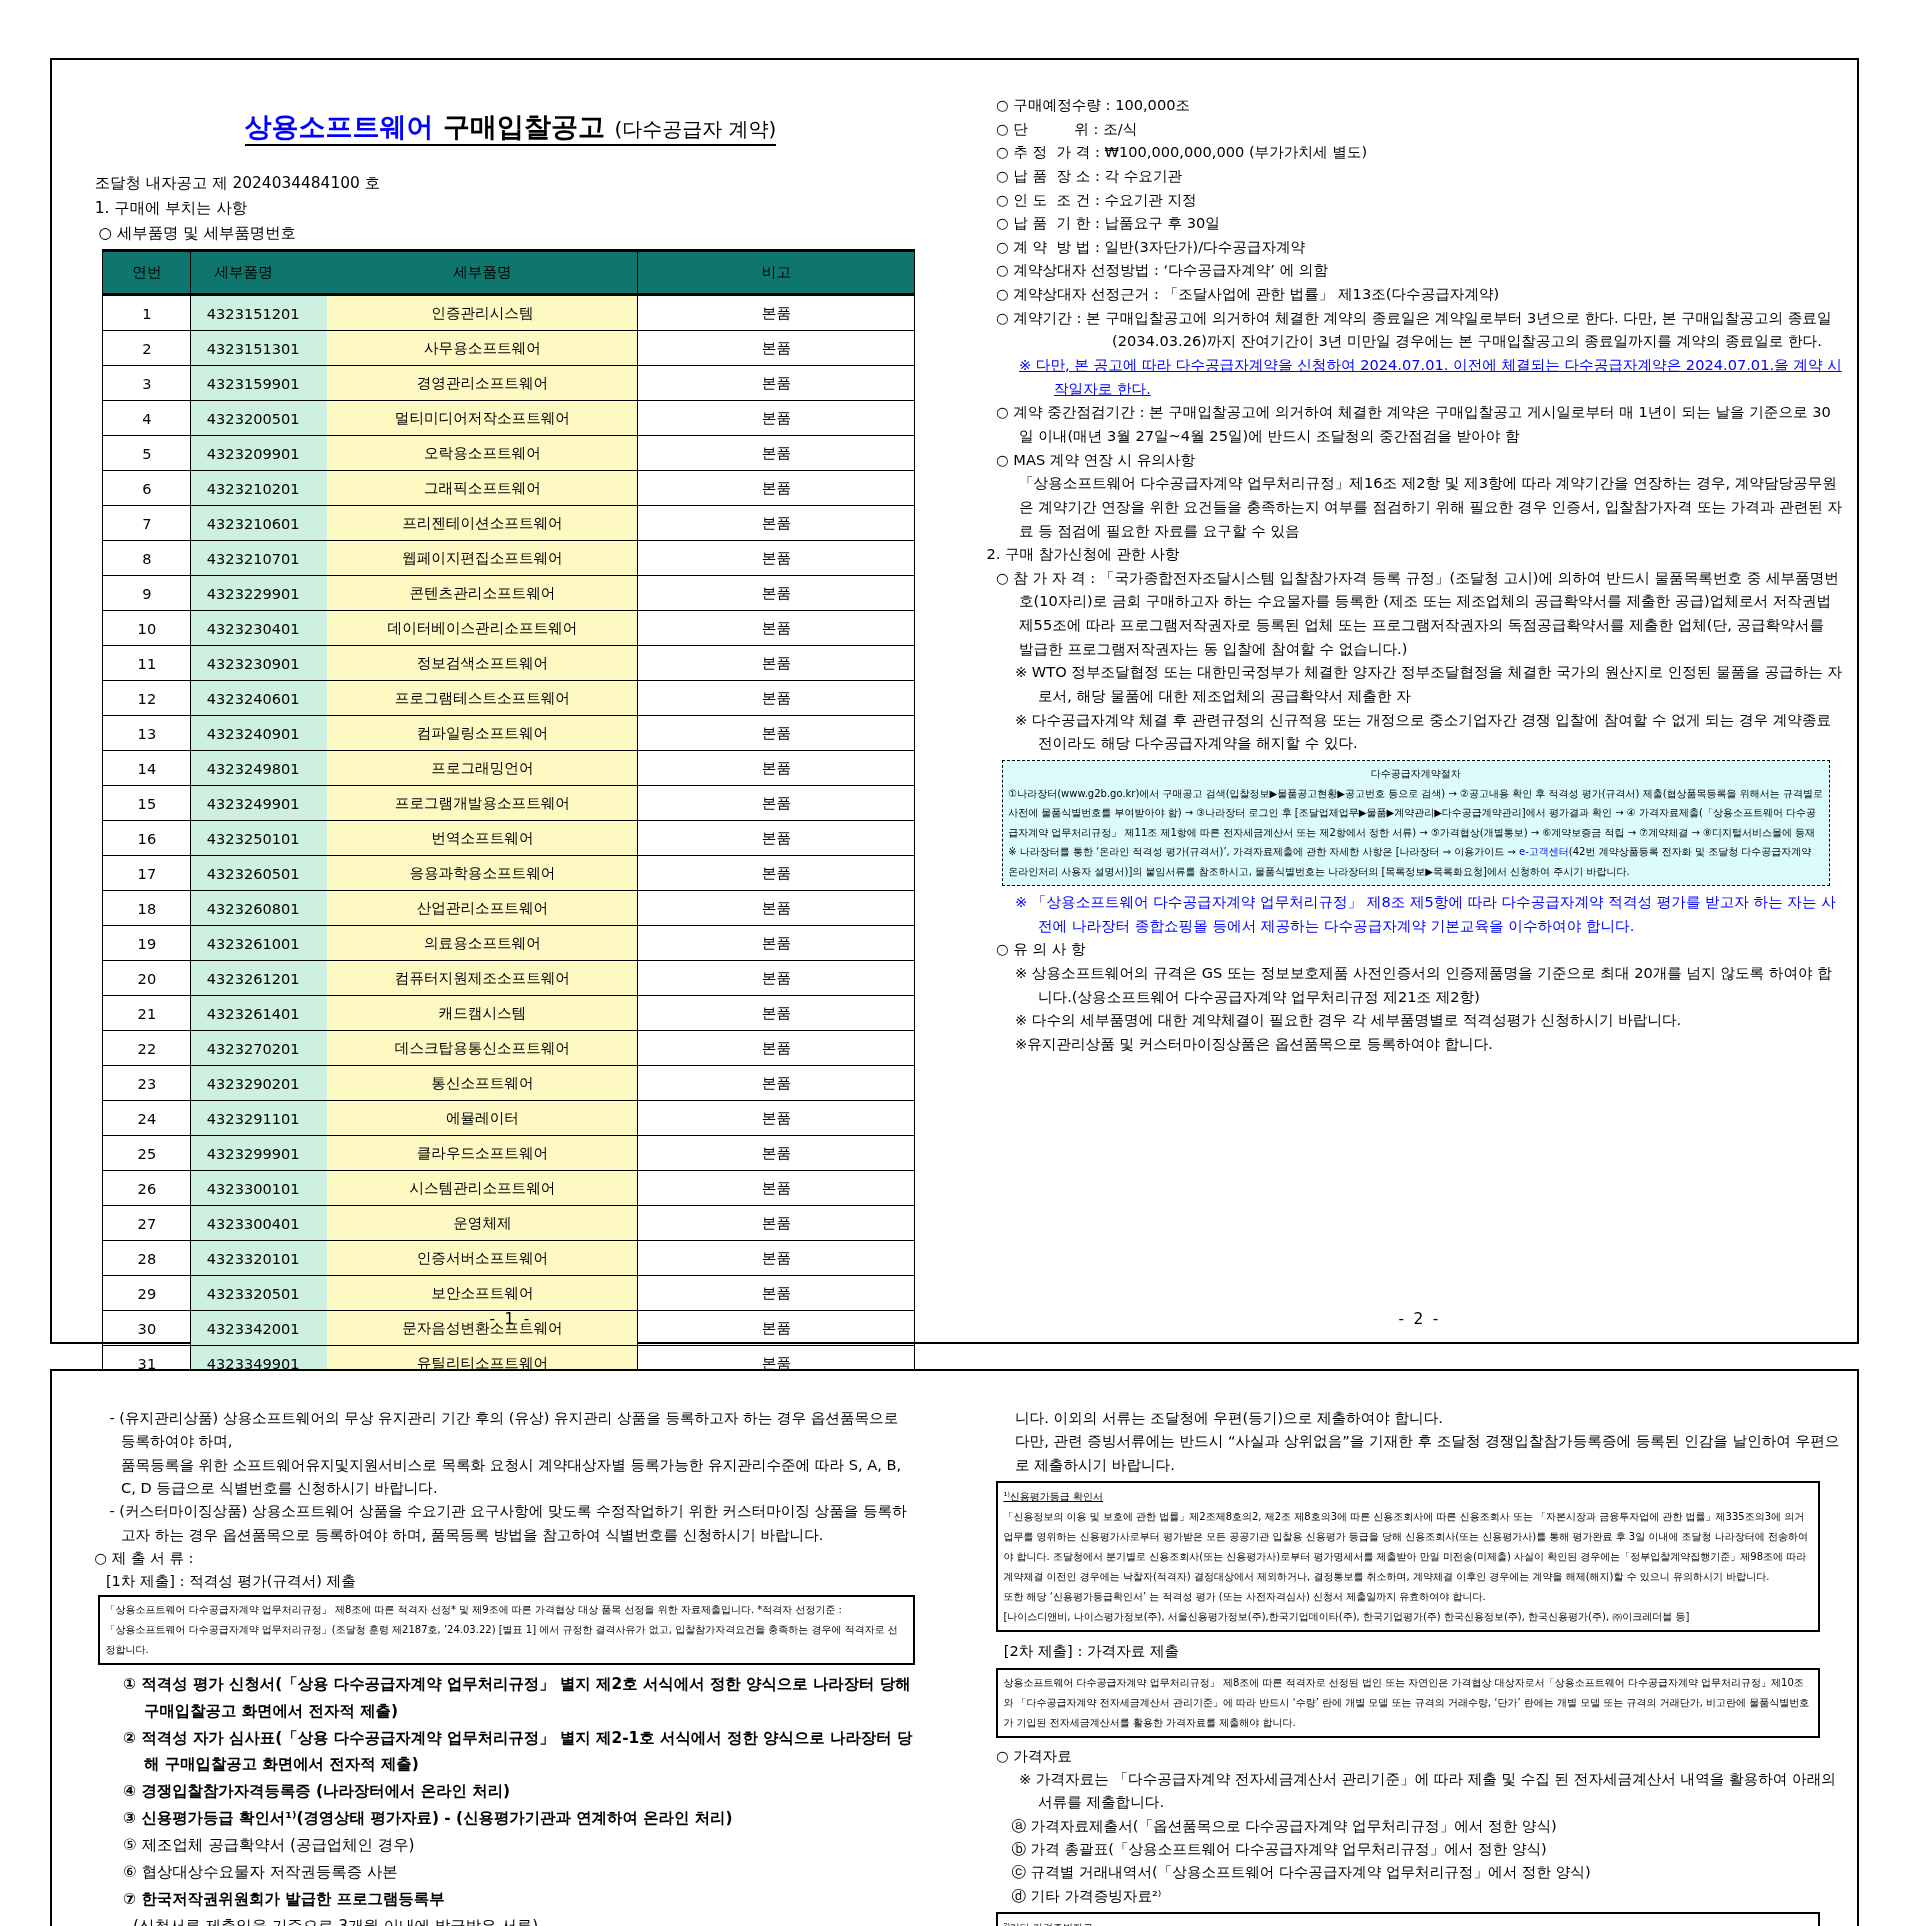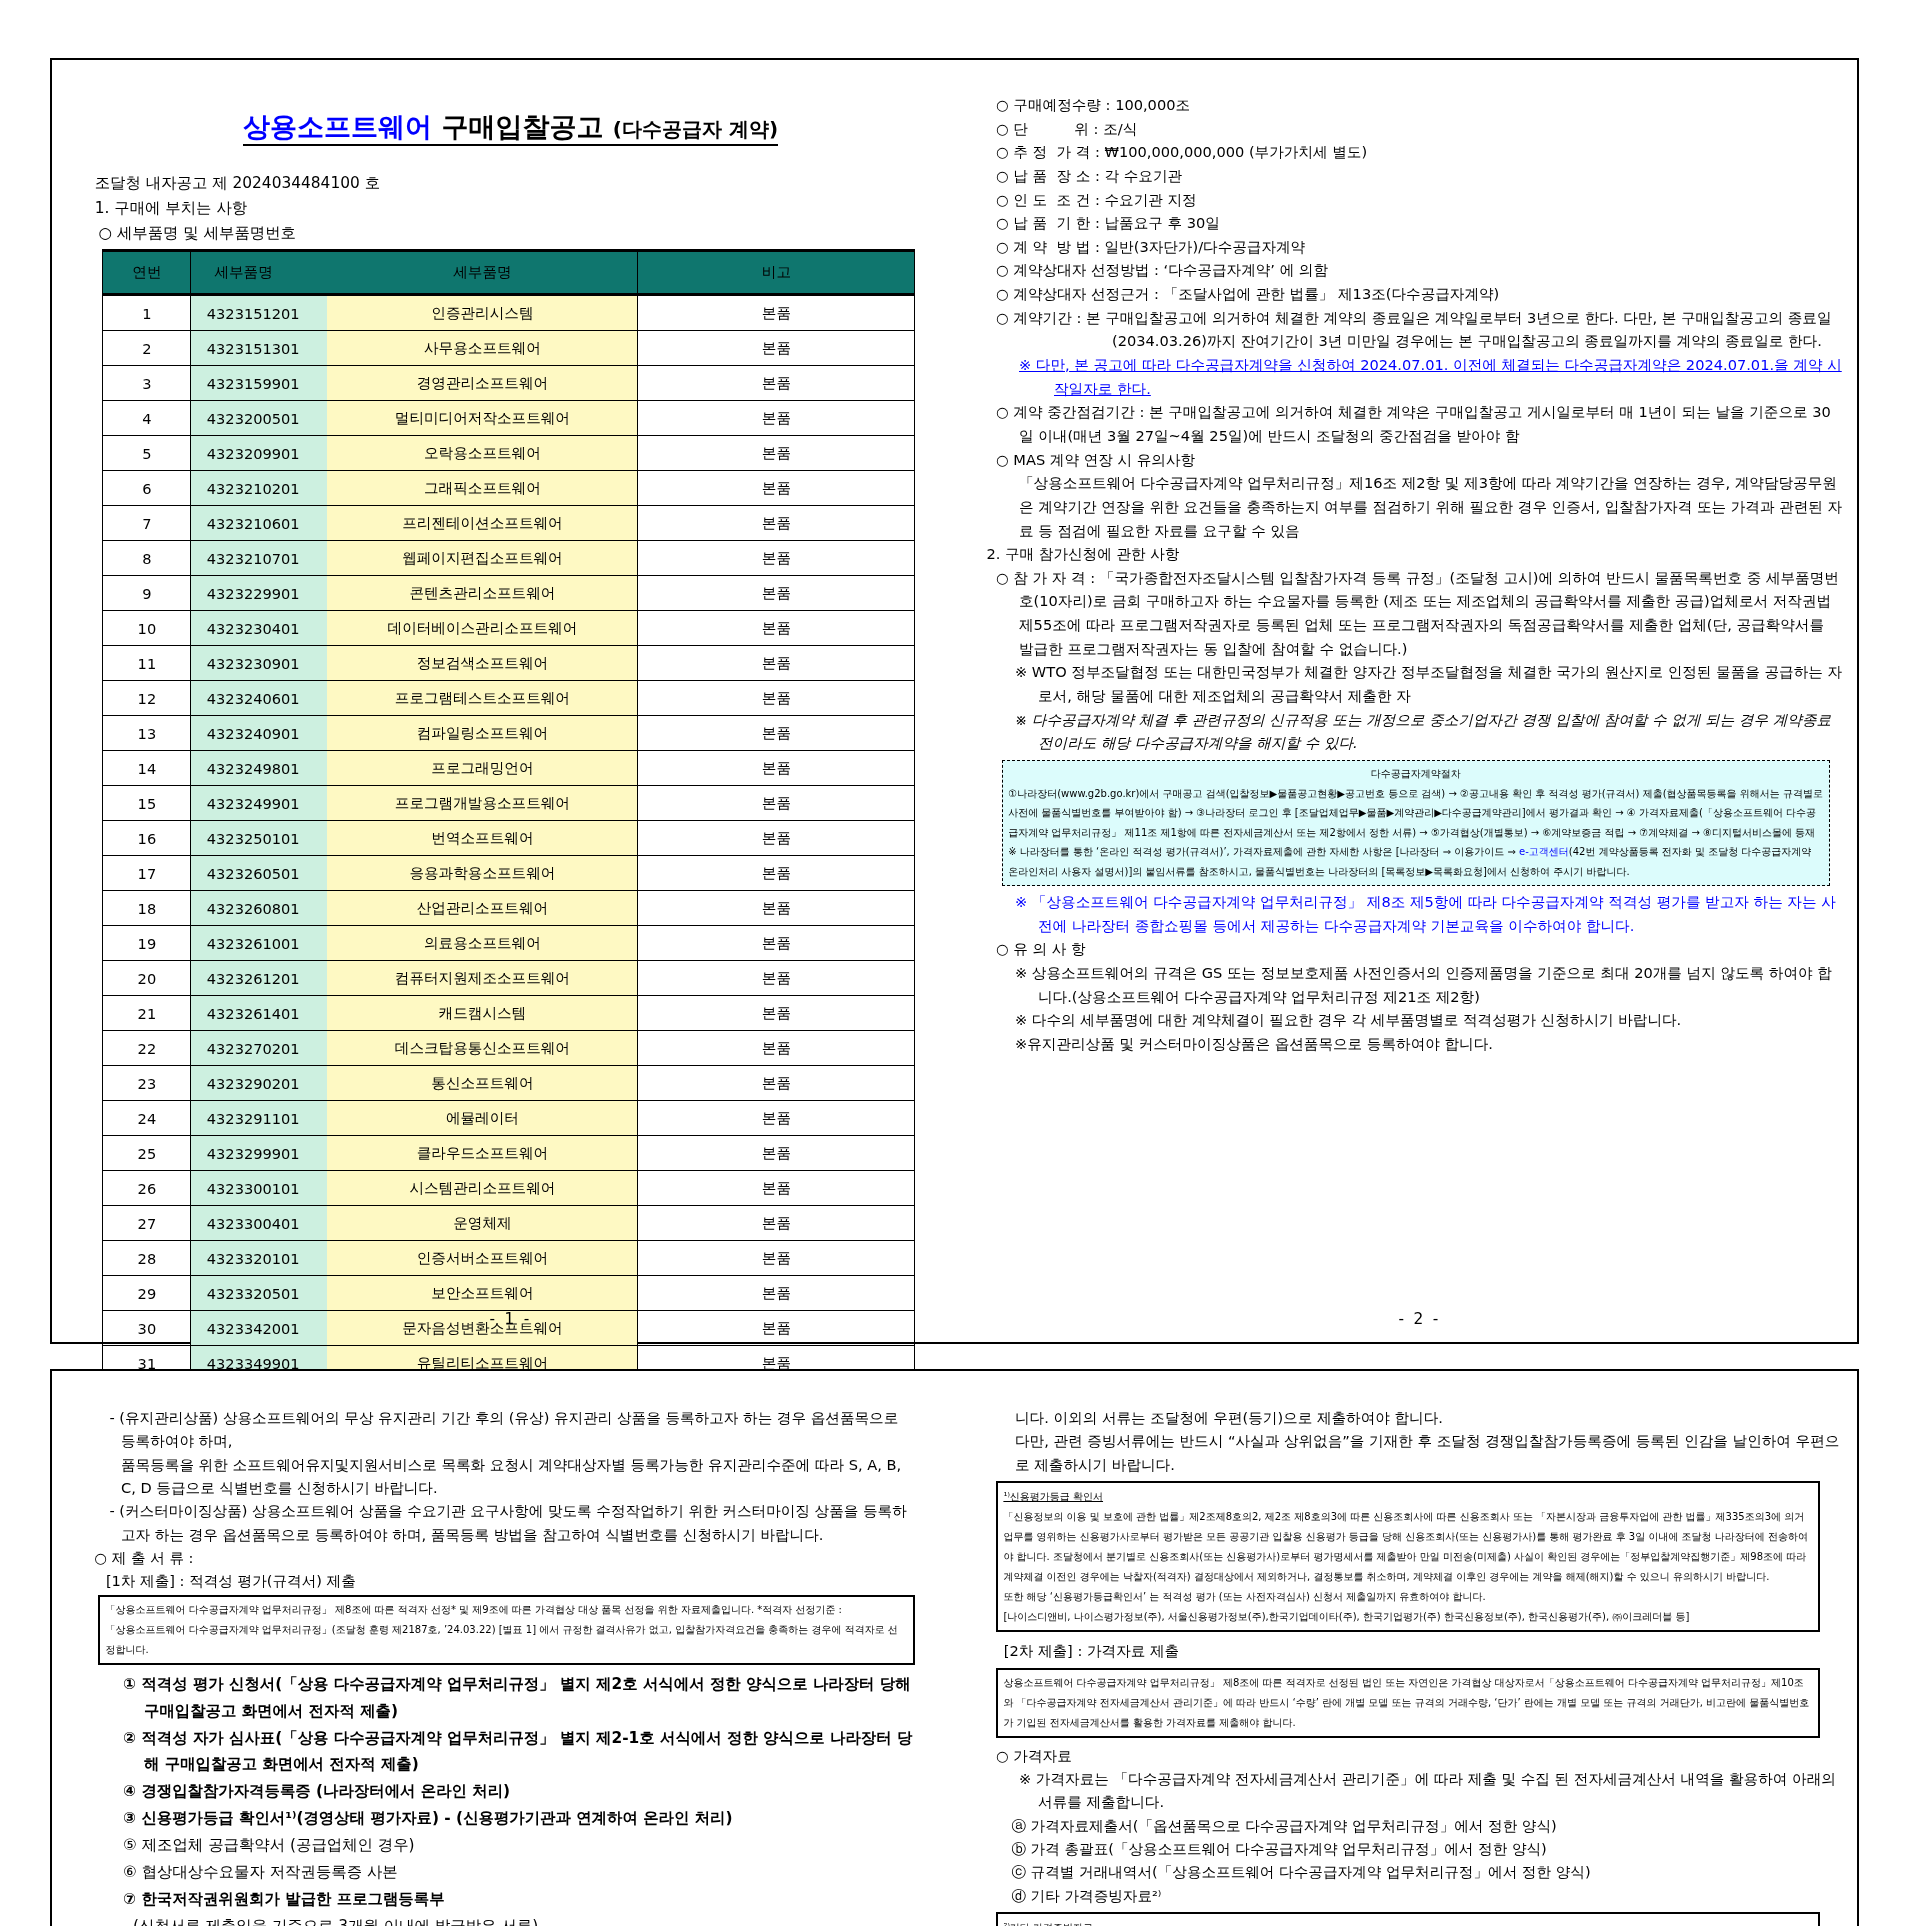--- a/index.html
+++ b/index.html
@@ -7,21 +7,21 @@
   .frame{position:absolute;left:50px;width:1809px;border:2.7px solid #000;box-sizing:border-box;background:#fff;}
   .frame.top{top:58px;height:1286px;}
   .frame.bottom{top:1369px;height:1289px;}
   .page{position:absolute;top:12px;width:847px;}
   .page.left{left:35px;}
   .page.right{left:944px;}
   .pnum{position:absolute;bottom:21px;width:100%;text-align:center;font-size:15.4px;letter-spacing:2.3px;}
   .title{position:absolute;top:23px;left:0;width:100%;text-align:center;font-size:27px;font-weight:bold;}
   .title span.u{border-bottom:2.3px solid #000;padding-bottom:1.5px;}
   .title .blue{color:#0000ff;}
-  .title .sub{font-weight:bold;font-size:20px;}
+  .title .sub{font-weight:normal;font-size:20px;}
   .txt{font-size:17px;line-height:1.75;}
   .tiny{font-size:11.6px;line-height:2.05;}
   .b{font-weight:normal;}
   .blue{color:#0000ff;}
   .ul{text-decoration:underline;}
   table.items{border-collapse:collapse;width:100%;font-size:14.6px;}
   table.items th{background:#0f766e;height:39px;font-weight:normal;border-left:0.4px solid #000;border-right:0.4px solid #000;}
   table.items td{height:32px;border:0.8px solid #000;text-align:center;}
   table.items td.code{background:#cdf0e0;text-align:left;padding-left:15.4px;border-right:none;}
   table.items td.name{background:#fef9c3;border-left:none;}
@@ -310,21 +310,21 @@
       <div><span>○ 계약상대자 선정방법 : </span><span class="b">‘다수공급자계약’ 에 의함</span></div>
       <div><span>○ 계약상대자 선정근거 : 「조달사업에 관한 법률」 제13조</span><span class="b">(다수공급자계약)</span></div>
       <div style="padding-left:116px;text-indent:-116px;"><span>○ 계약기간 : </span><span class="b">본 구매입찰공고에 의거하여 체결한 계약의 종료일은 계약일로부터 3년으로 한다. 다만, 본 구매입찰공고의 종료일(2034.03.26)까지 잔여기간이 3년 미만일 경우에는 본 구매입찰공고의 종료일까지를 계약의 종료일로 한다.</span></div>
       <div class="blue ul b" style="padding-left:58px;text-indent:-35px;">※ 다만, 본 공고에 따라 다수공급자계약을 신청하여 2024.07.01. 이전에 체결되는 다수공급자계약은 2024.07.01.을 계약 시작일자로 한다.</div>
       <div style="padding-left:23px;text-indent:-23px;"><span>○ 계약 중간점검기간 : </span><span class="b">본 구매입찰공고에 의거하여 체결한 계약은 구매입찰공고 게시일로부터 매 1년이 되는 날을 기준으로 30일 이내(매년 3월 27일~4월 25일)에 반드시 조달청의 중간점검을 받아야 함</span></div>
       <div>○ MAS 계약 연장 시 유의사항</div>
       <div style="padding-left:23px;">「상용소프트웨어 다수공급자계약 업무처리규정」제16조 제2항 및 제3항에 따라 계약기간을 연장하는 경우, 계약담당공무원은 계약기간 연장을 위한 요건들을 충족하는지 여부를 점검하기 위해 필요한 경우 인증서, 입찰참가자격 또는 가격과 관련된 자료 등 점검에 필요한 자료를 요구할 수 있음</div>
       <div class="b" style="margin-left:-9.6px;">2. 구매 참가신청에 관한 사항</div>
       <div style="padding-left:23px;text-indent:-23px;"><span>○ 참 가 자 격 : </span><span>「국가종합전자조달시스템 입찰참가자격 등록 규정」(조달청 고시)에 의하여 반드시 물품목록번호 중 세부품명번호(10자리)로 금회 구매하고자 하는 수요물자를 등록한 </span><span class="b">(제조 또는 제조업체의 공급확약서를 제출한 공급)업체로서 저작권법 제55조에 따라 프로그램저작권자로 등록된 업체 또는 프로그램저작권자의 독점공급확약서를 제출한 업체</span><span>(단, 공급확약서를 발급한 프로그램저작권자는 동 입찰에 참여할 수 없습니다.)</span></div>
       <div style="padding-left:42px;text-indent:-23px;">※ WTO 정부조달협정 또는 대한민국정부가 체결한 양자간 정부조달협정을 체결한 국가의 원산지로 인정된 물품을 공급하는 자로서, 해당 물품에 대한 제조업체의 공급확약서 제출한 자</div>
-      <div style="padding-left:42px;text-indent:-23px;font-style:italic;">※ 다수공급자계약 체결 후 관련규정의 신규적용 또는 개정으로 중소기업자간 경쟁 입찰에 참여할 수 없게 되는 경우 계약종료 전이라도 해당 다수공급자계약을 해지할 수 있다.</div>
+      <div style="padding-left:42px;text-indent:-23px;">※ 다수공급자계약 체결 후 관련규정의 신규적용 또는 개정으로 중소기업자간 경쟁 입찰에 참여할 수 없게 되는 경우 계약종료 전이라도 해당 다수공급자계약을 해지할 수 있다.</div>
       <div class="dashbox tiny" style="margin:4.6px 0 3.9px 5.8px;width:828px;font-size:10px;line-height:1.95;">
         <div style="text-align:center;">다수공급자계약절차</div>
         <div>①나라장터(www.g2b.go.kr)에서 구매공고 검색(입찰정보▶물품공고현황▶공고번호 등으로 검색) → ②공고내용 확인 후 적격성 평가(규격서) 제출(협상품목등록을 위해서는 규격별로 사전에 물품식별번호를 부여받아야 함) → ③나라장터 로그인 후 [조달업체업무▶물품▶계약관리▶다수공급계약관리]에서 평가결과 확인 → ④ 가격자료제출(「상용소프트웨어 다수공급자계약 업무처리규정」 제11조 제1항에 따른 전자세금계산서 또는 제2항에서 정한 서류) → ⑤가격협상(개별통보) → ⑥계약보증금 적립 → ⑦계약체결 → ⑧디지털서비스몰에 등재</div>
         <div><span>※ 나라장터를 통한 ‘온라인 적격성 평가(규격서)’, 가격자료제출에 관한 자세한 사항은 [나라장터 ⇒ 이용가이드 ⇒ </span><span class="blue">e-고객센터</span><span>(42번 계약상품등록 전자화 및 조달청 다수공급자계약 온라인처리 사용자 설명서)]의 붙임서류를 참조하시고, 물품식별번호는 나라장터의 [목록정보▶목록화요청]에서 신청하여 주시기 바랍니다.</span></div>
       </div>
       <div class="blue b" style="padding-left:42px;text-indent:-23px;">※ 「상용소프트웨어 다수공급자계약 업무처리규정」 제8조 제5항에 따라 다수공급자계약 적격성 평가를 받고자 하는 자는 사전에 나라장터 종합쇼핑몰 등에서 제공하는 다수공급자계약 기본교육을 이수하여야 합니다.</div>
       <div class="b">○ 유 의 사 항</div>
       <div style="padding-left:42px;text-indent:-23px;"><span>※ 상용소프트웨어의 규격은 </span><span class="b">GS 또는 정보보호제품 사전인증서의 인증제품명을 기준으로 최대 20개를 넘지 않도록 하여야 합니다.</span><span>(상용소프트웨어 다수공급자계약 업무처리규정 제21조 제2항)</span></div>
       <div style="padding-left:42px;text-indent:-23px;">※ 다수의 세부품명에 대한 계약체결이 필요한 경우 각 세부품명별로 적격성평가 신청하시기 바랍니다.</div>
       <div class="b" style="padding-left:19px;">※유지관리상품 및 커스터마이징상품은 옵션품목으로 등록하여야 합니다.</div>

